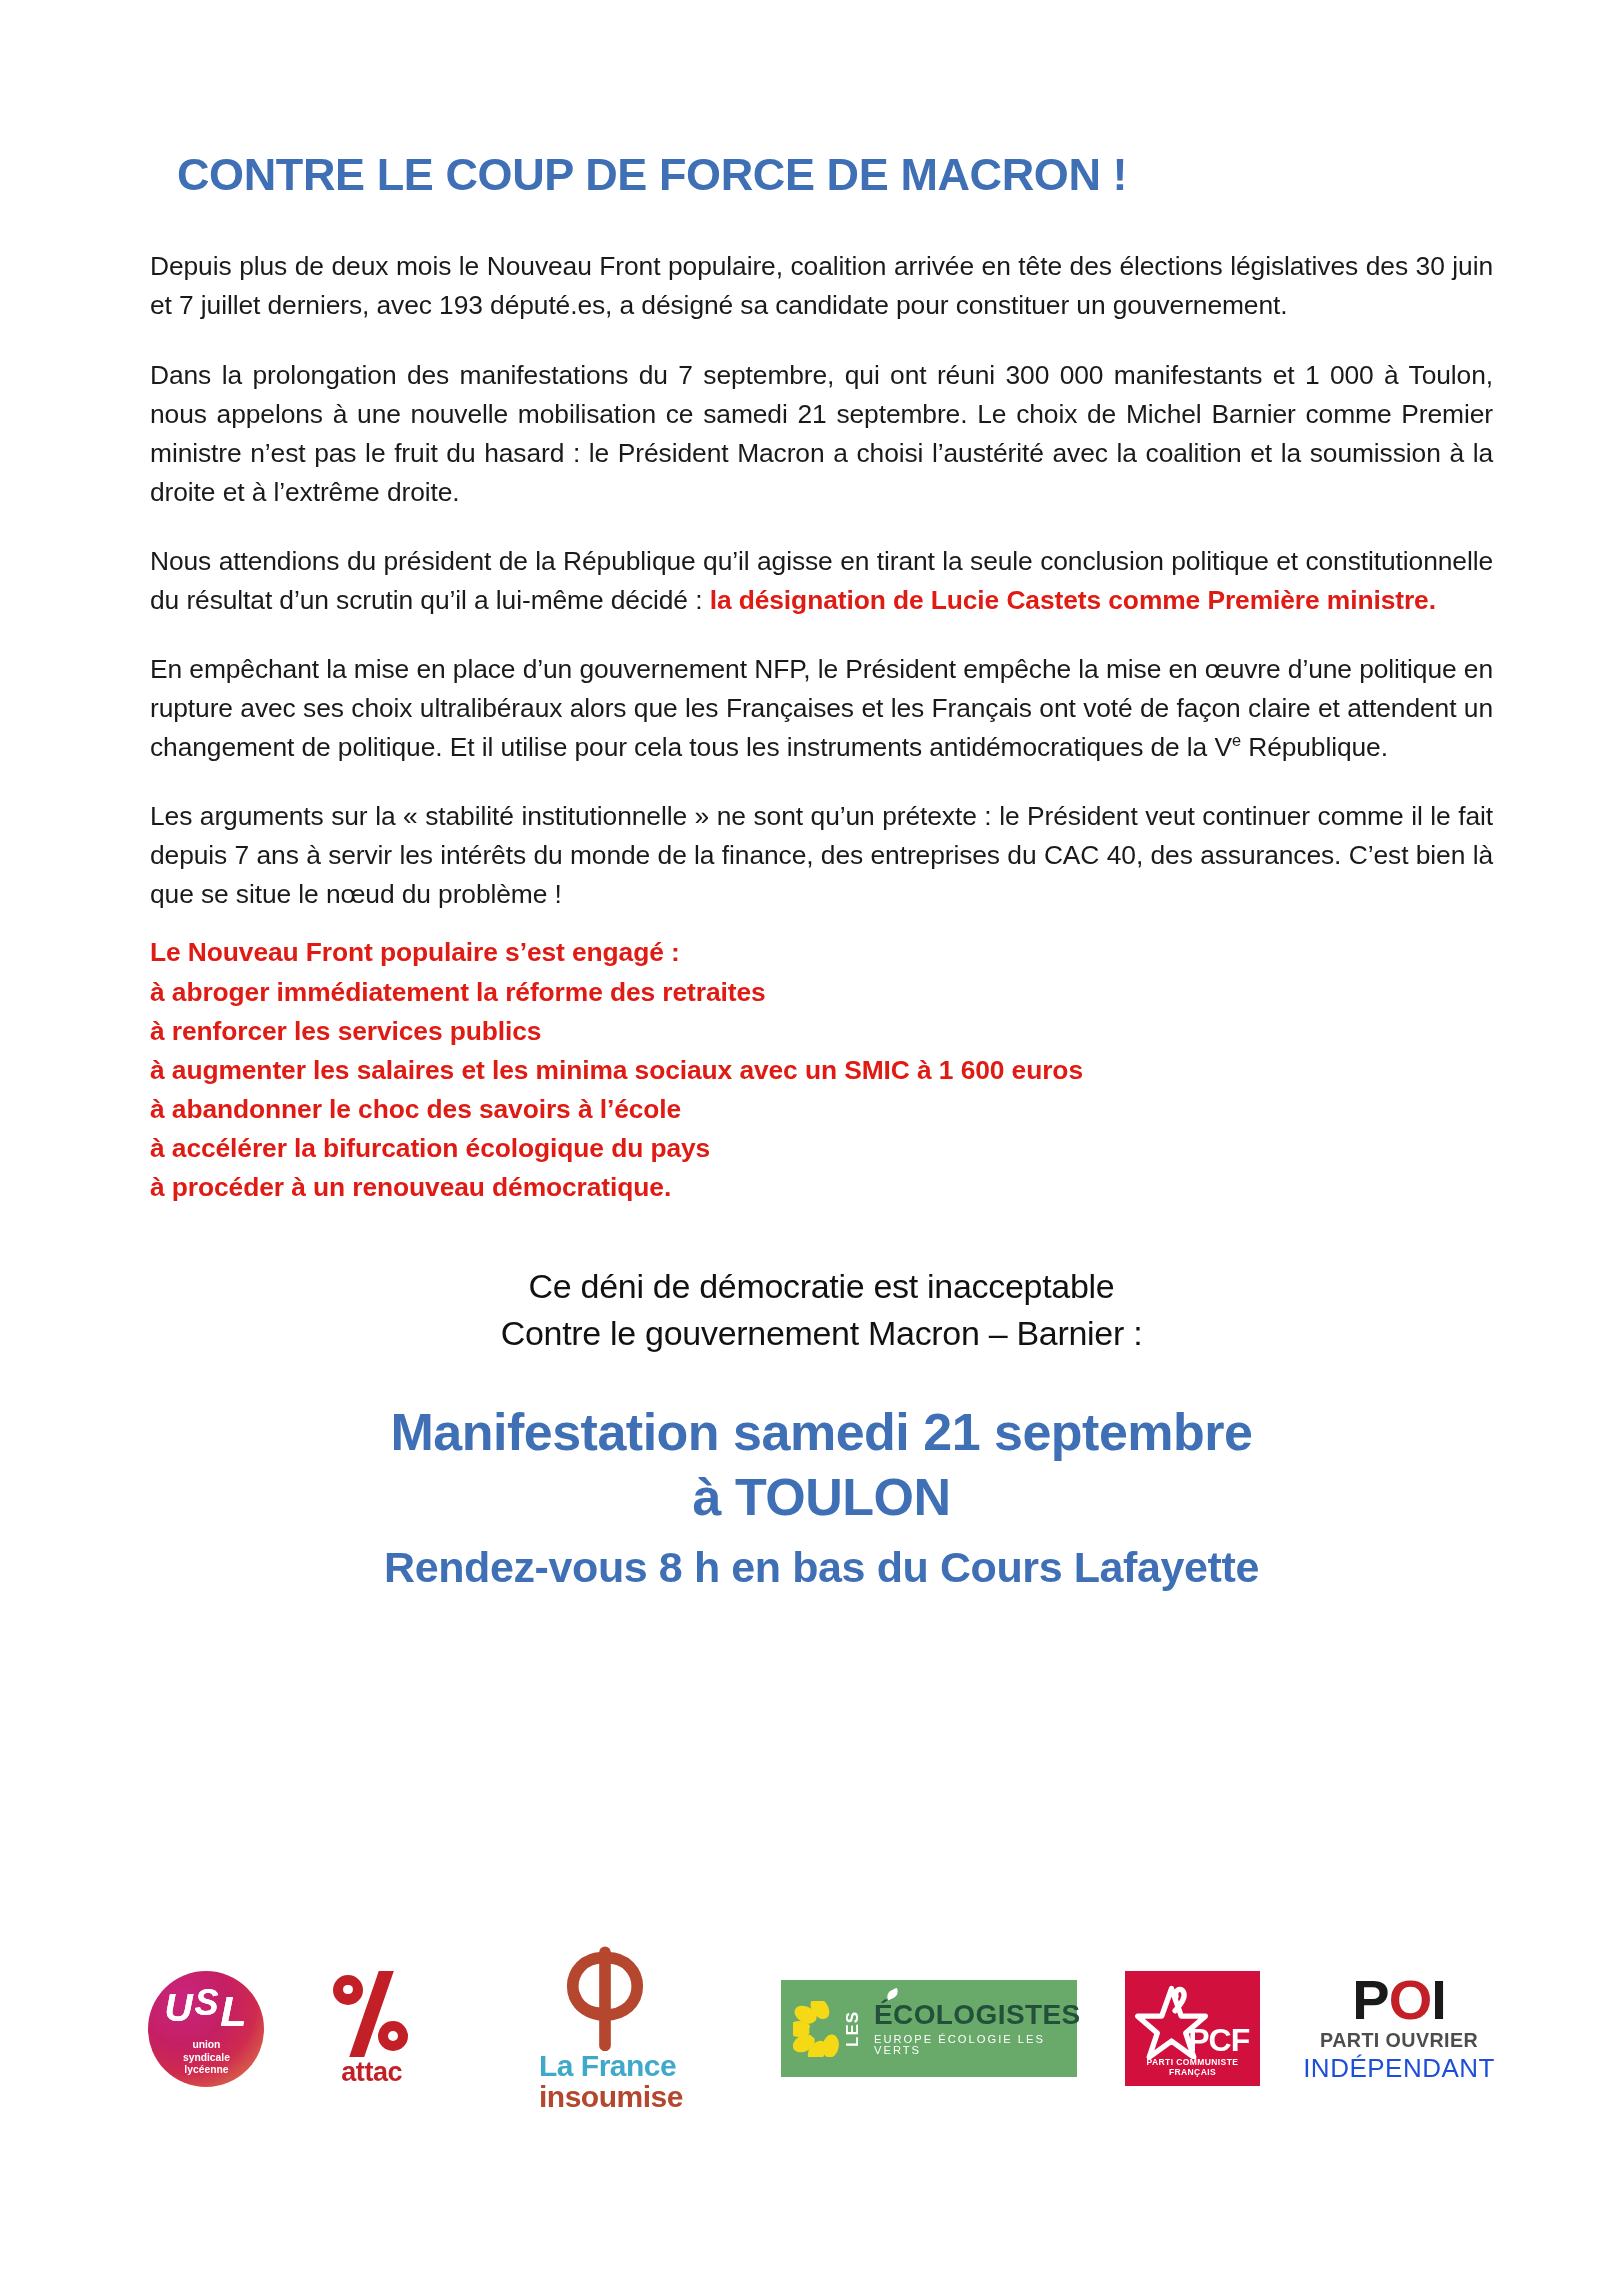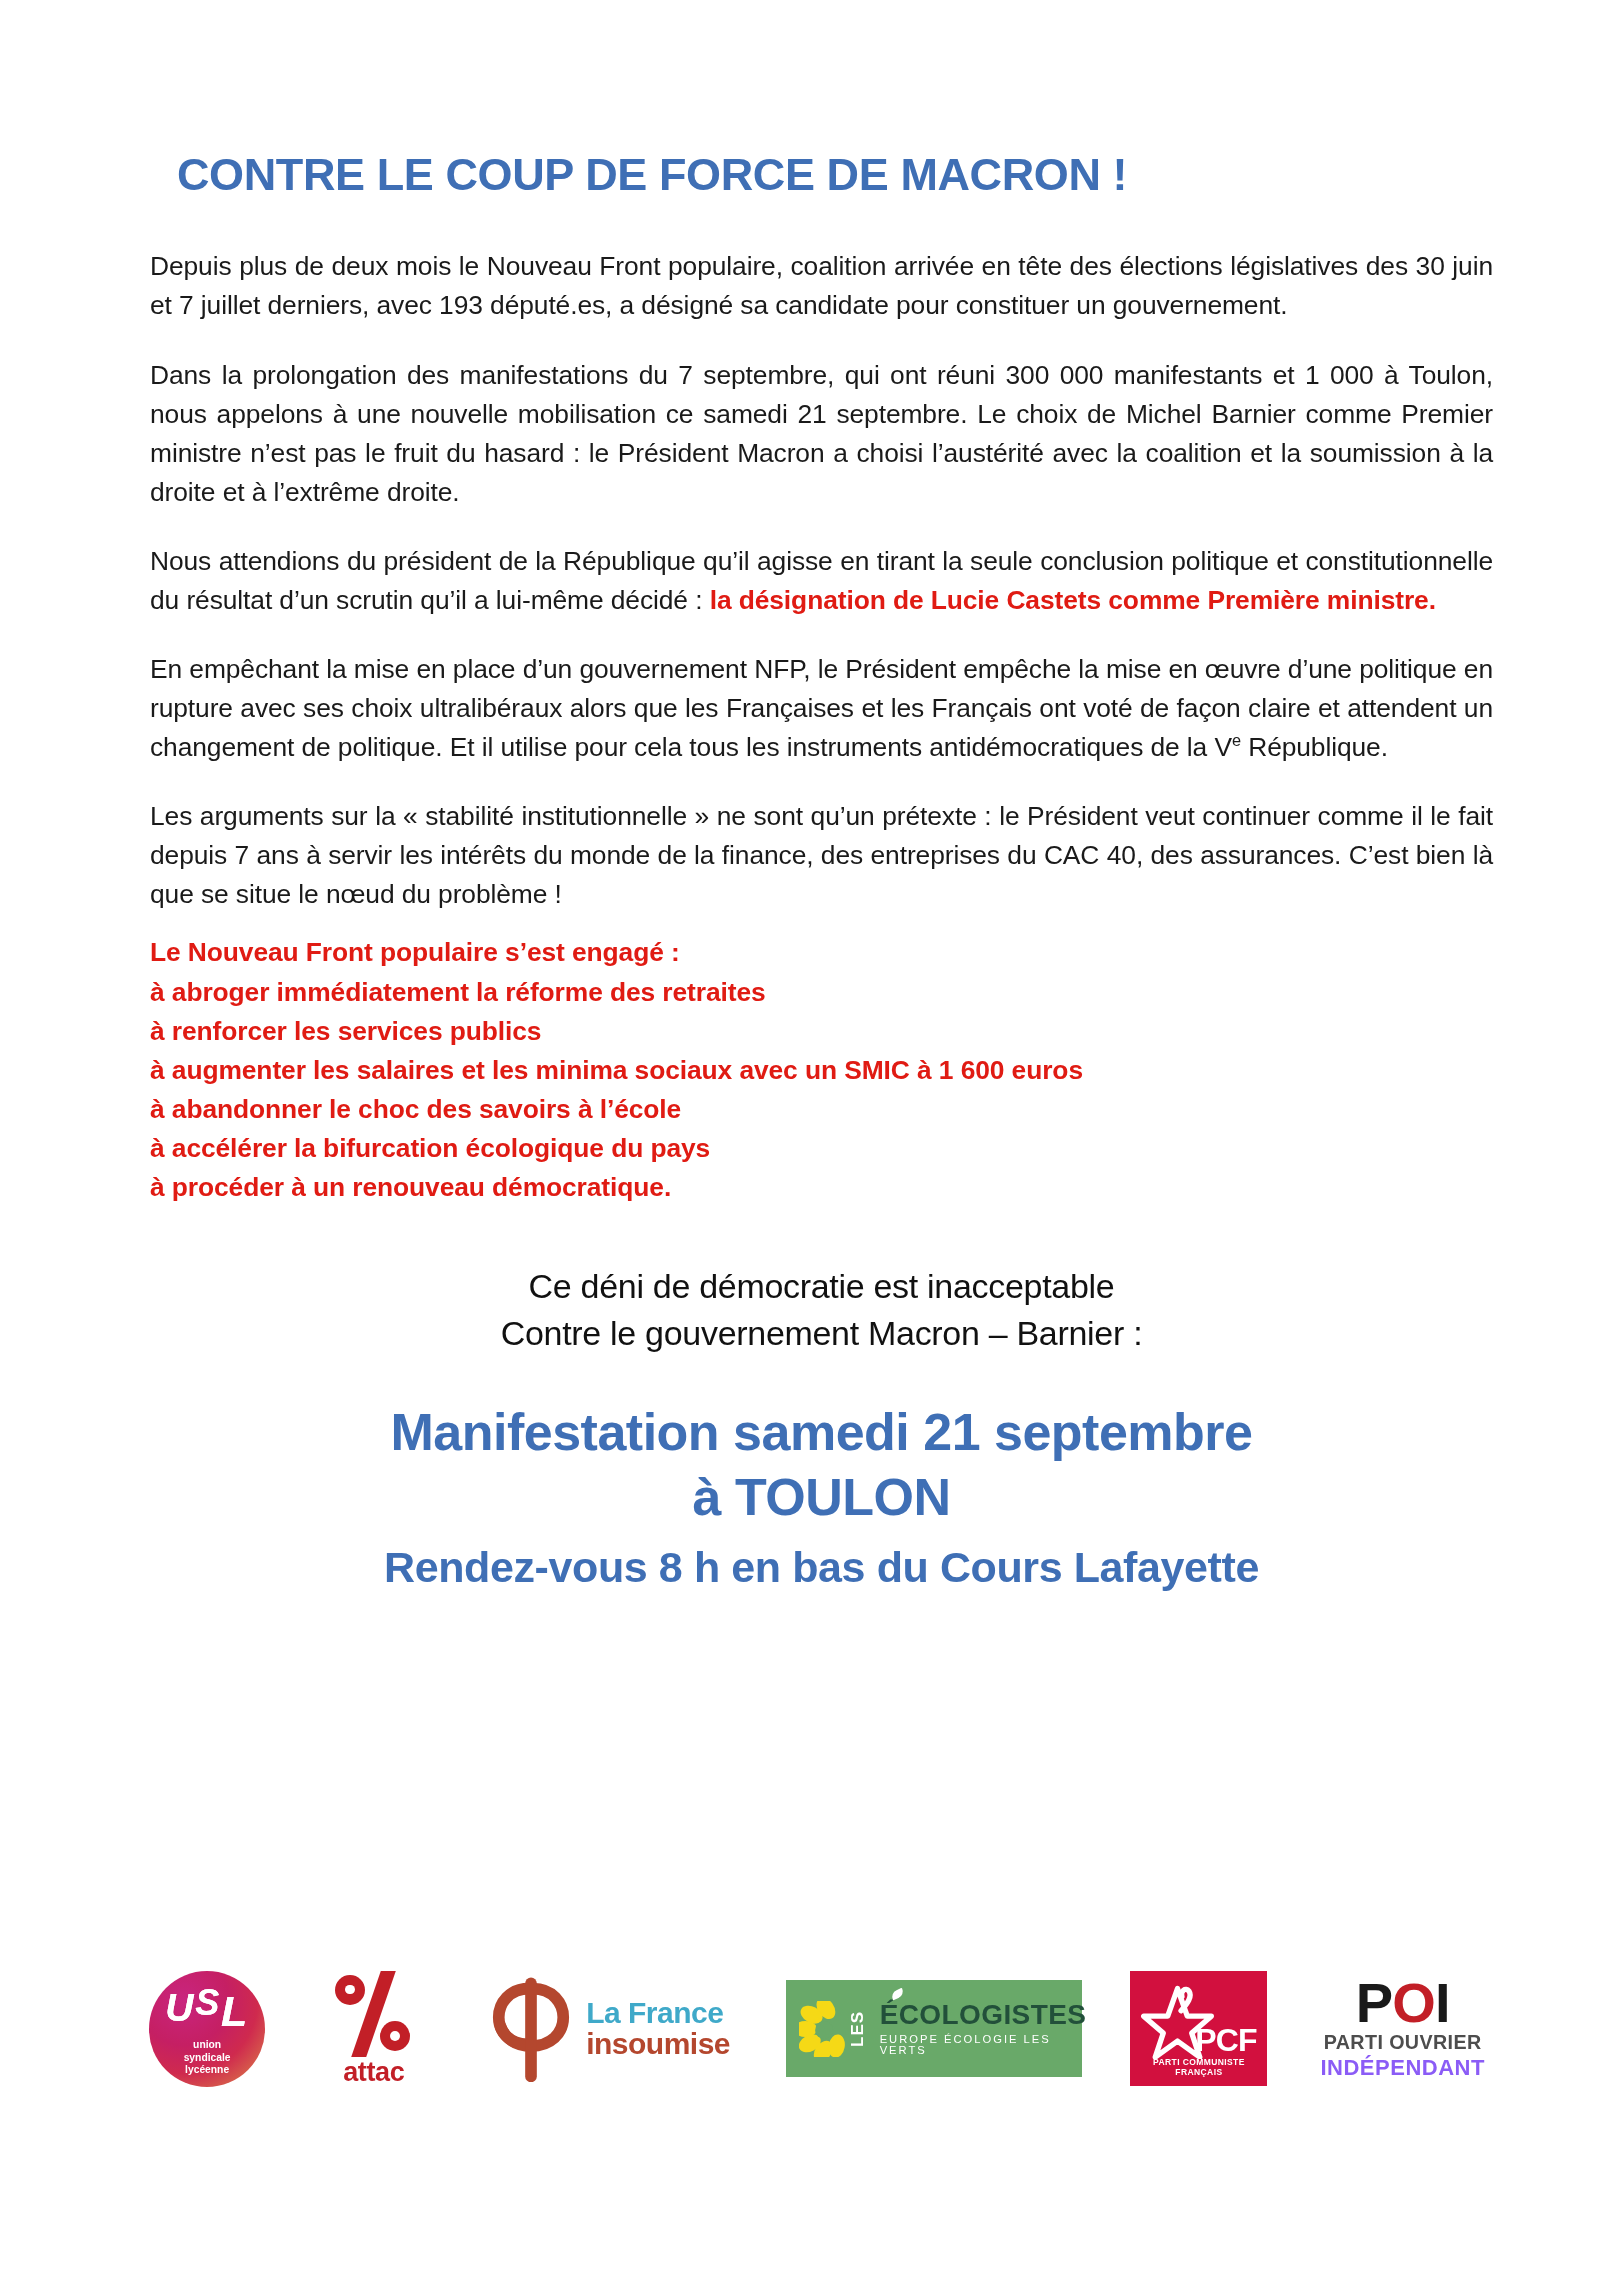--- a/index.html
+++ b/index.html
@@ -163,21 +163,21 @@
   .pct-o.top { width: 30px; height: 30px; left: 1.8px; top: 3.6px; }
   .pct-o.top::after { width: 9.9px; height: 9.9px; left: 9.9px; top: 9.9px; }
   .pct-o.bot { width: 30px; height: 30px; left: 47px; top: 50px; }
   .pct-o.bot::after { width: 9.9px; height: 9.9px; left: 9.9px; top: 9.9px; }
   .pct-bar {
     position: absolute; width: 15px; height: 86px; left: 33px; top: 0;
     background: #c21f27; transform: skewX(-19deg);
   }
 
   
-  .logo-lfi { width: 296px; height: 130px; margin-left: 38px; }
+  .logo-lfi { width: 296px; height: 130px; margin-left: 38px; flex-direction: column; }
   .lfi-phi { width: 86px; height: 106px; position: relative; }
   .lfi-words { margin-left: 12.5px; line-height: 1.02; }
   .lfi-l1 { color: #3fa9c9; font-weight: bold; font-size: 30px; letter-spacing: -0.5px; }
   .lfi-l2 { color: #b4472e; font-weight: bold; font-size: 30px; letter-spacing: -0.5px; }
 
   
   .logo-eelv {
     width: 296px; height: 97px; margin-left: 36px;
     background: #69a969; display: flex; align-items: center; justify-content: flex-start;
   }
@@ -223,21 +223,21 @@
   .poi-main {
     font-size: 56px; font-weight: bold; line-height: 0.95;
     letter-spacing: -0.9px; color: #1a1a1a;
   }
   .poi-main .o { color: #c21f27; }
   .poi-l2 {
     color: #4d4d4d; font-weight: bold; font-size: 19.7px;
     letter-spacing: 0.4px; line-height: 1.25; margin-top: 1.8px;
   }
   .poi-l3 {
-    color: #8b5cf6; font-weight: bold; font-size: 22px;
+    color: #1d4ed8; font-weight: normal; font-size: 26px;
     letter-spacing: 0.5px; line-height: 1.2;
   }
 </style>
 </head>
 <body>
 
 <div class="page">
   <div class="content">
 
     <h1 class="main-title">CONTRE LE COUP DE FORCE DE MACRON !</h1>

